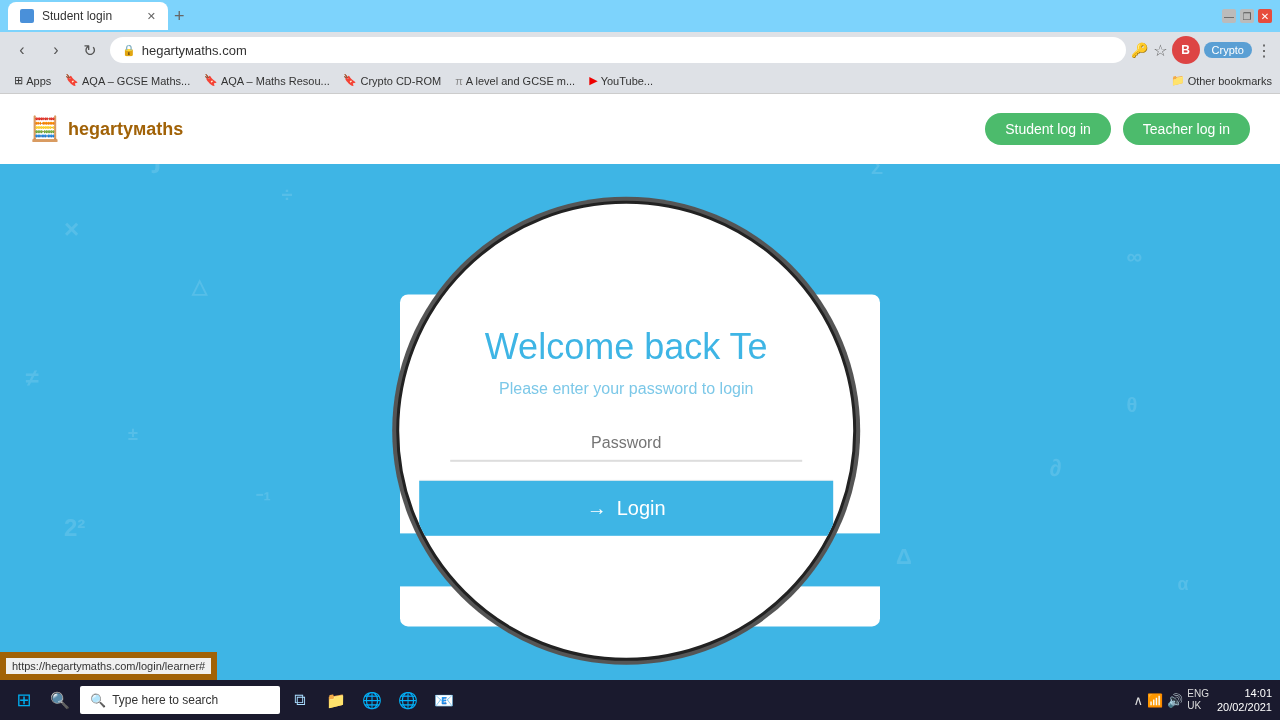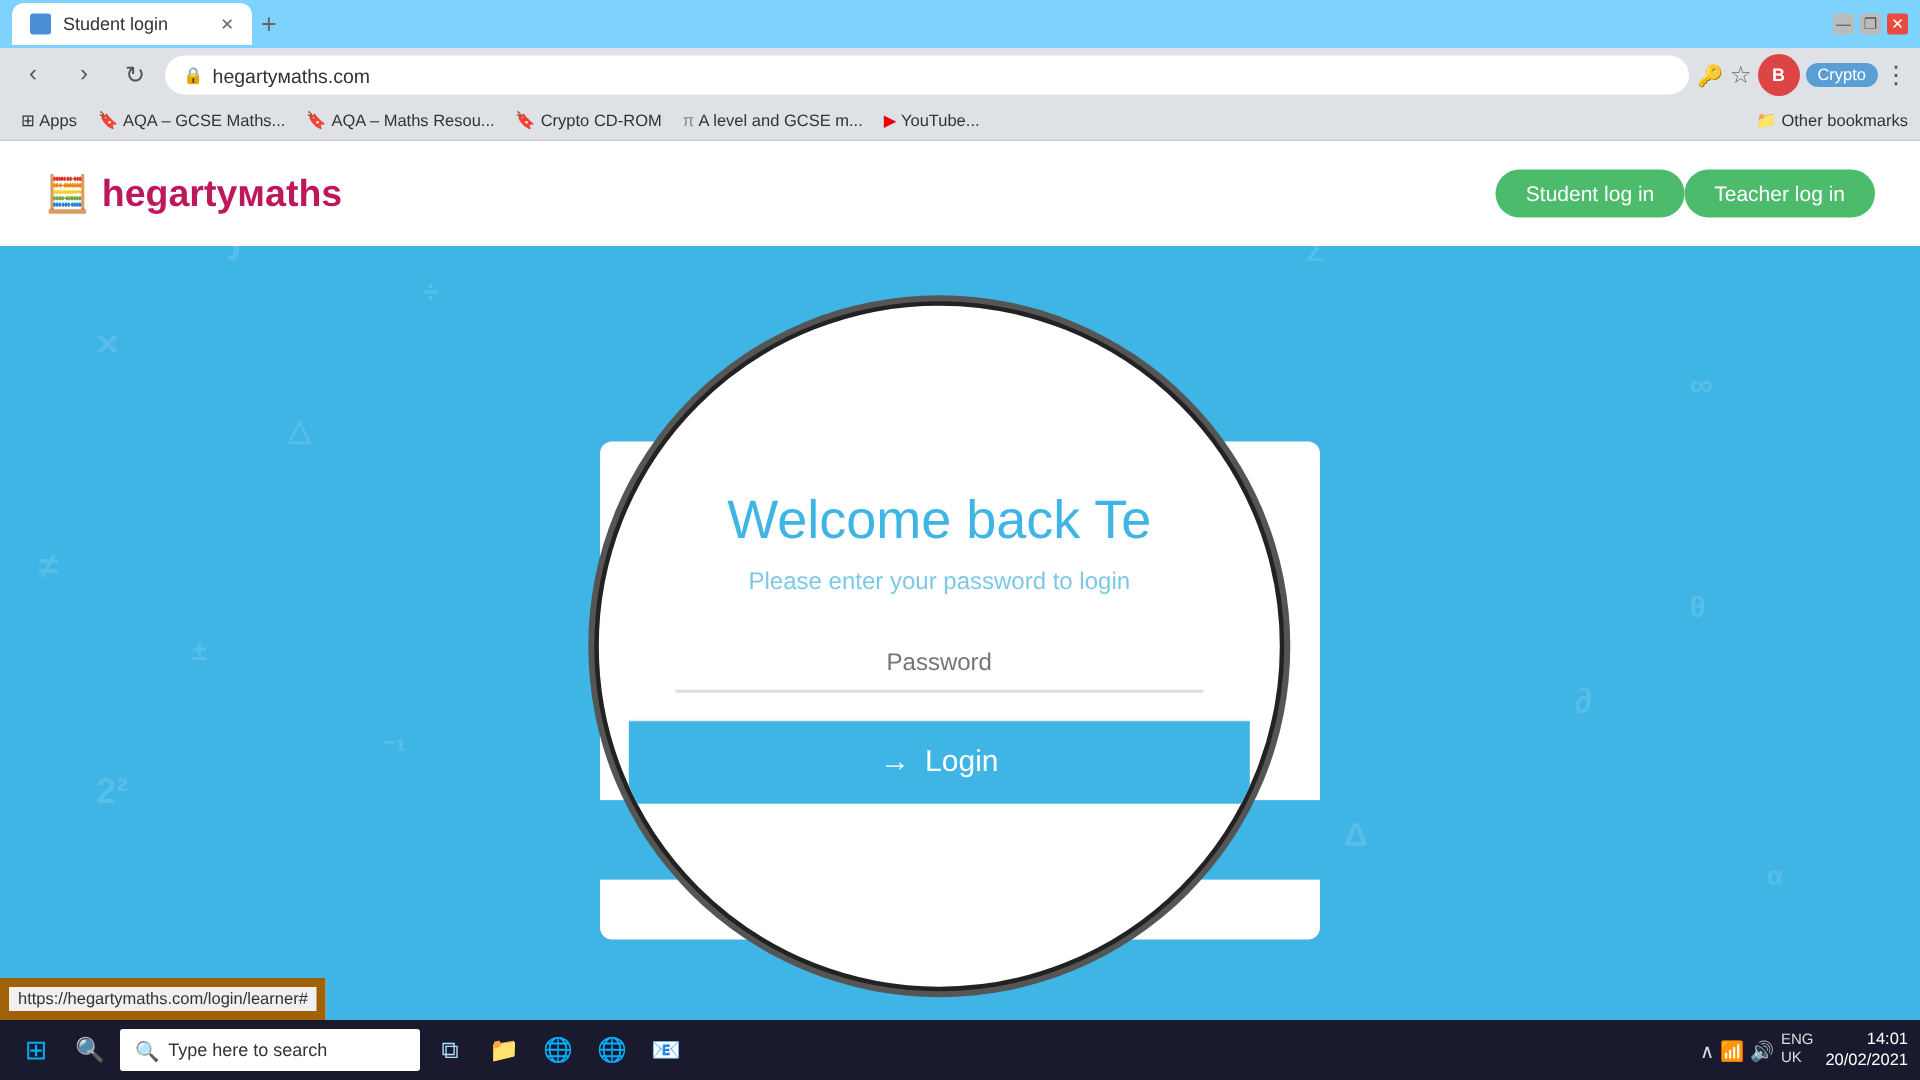--- a/index.html
+++ b/index.html
@@ -173,27 +173,28 @@
     .logo {
       display: flex;
       align-items: center;
       gap: 8px;
     }
     .logo-icon {
       color: #3eb5e5;
       font-size: 24px;
     }
     .logo-text {
-      font-size: 25px;
-      color: #be185d;
+      font-size: 18px;
+      color: #a16207;
       font-weight: bold;
     }
     .navbar-buttons {
       margin-left: auto;
       display: flex;
+      gap: 12px;
     }
     .btn-student {
       background: #4cbb6c;
       color: #fff;
       border: none;
       border-radius: 20px;
       padding: 8px 20px;
       font-size: 14px;
       cursor: pointer;
       font-weight: 500;

